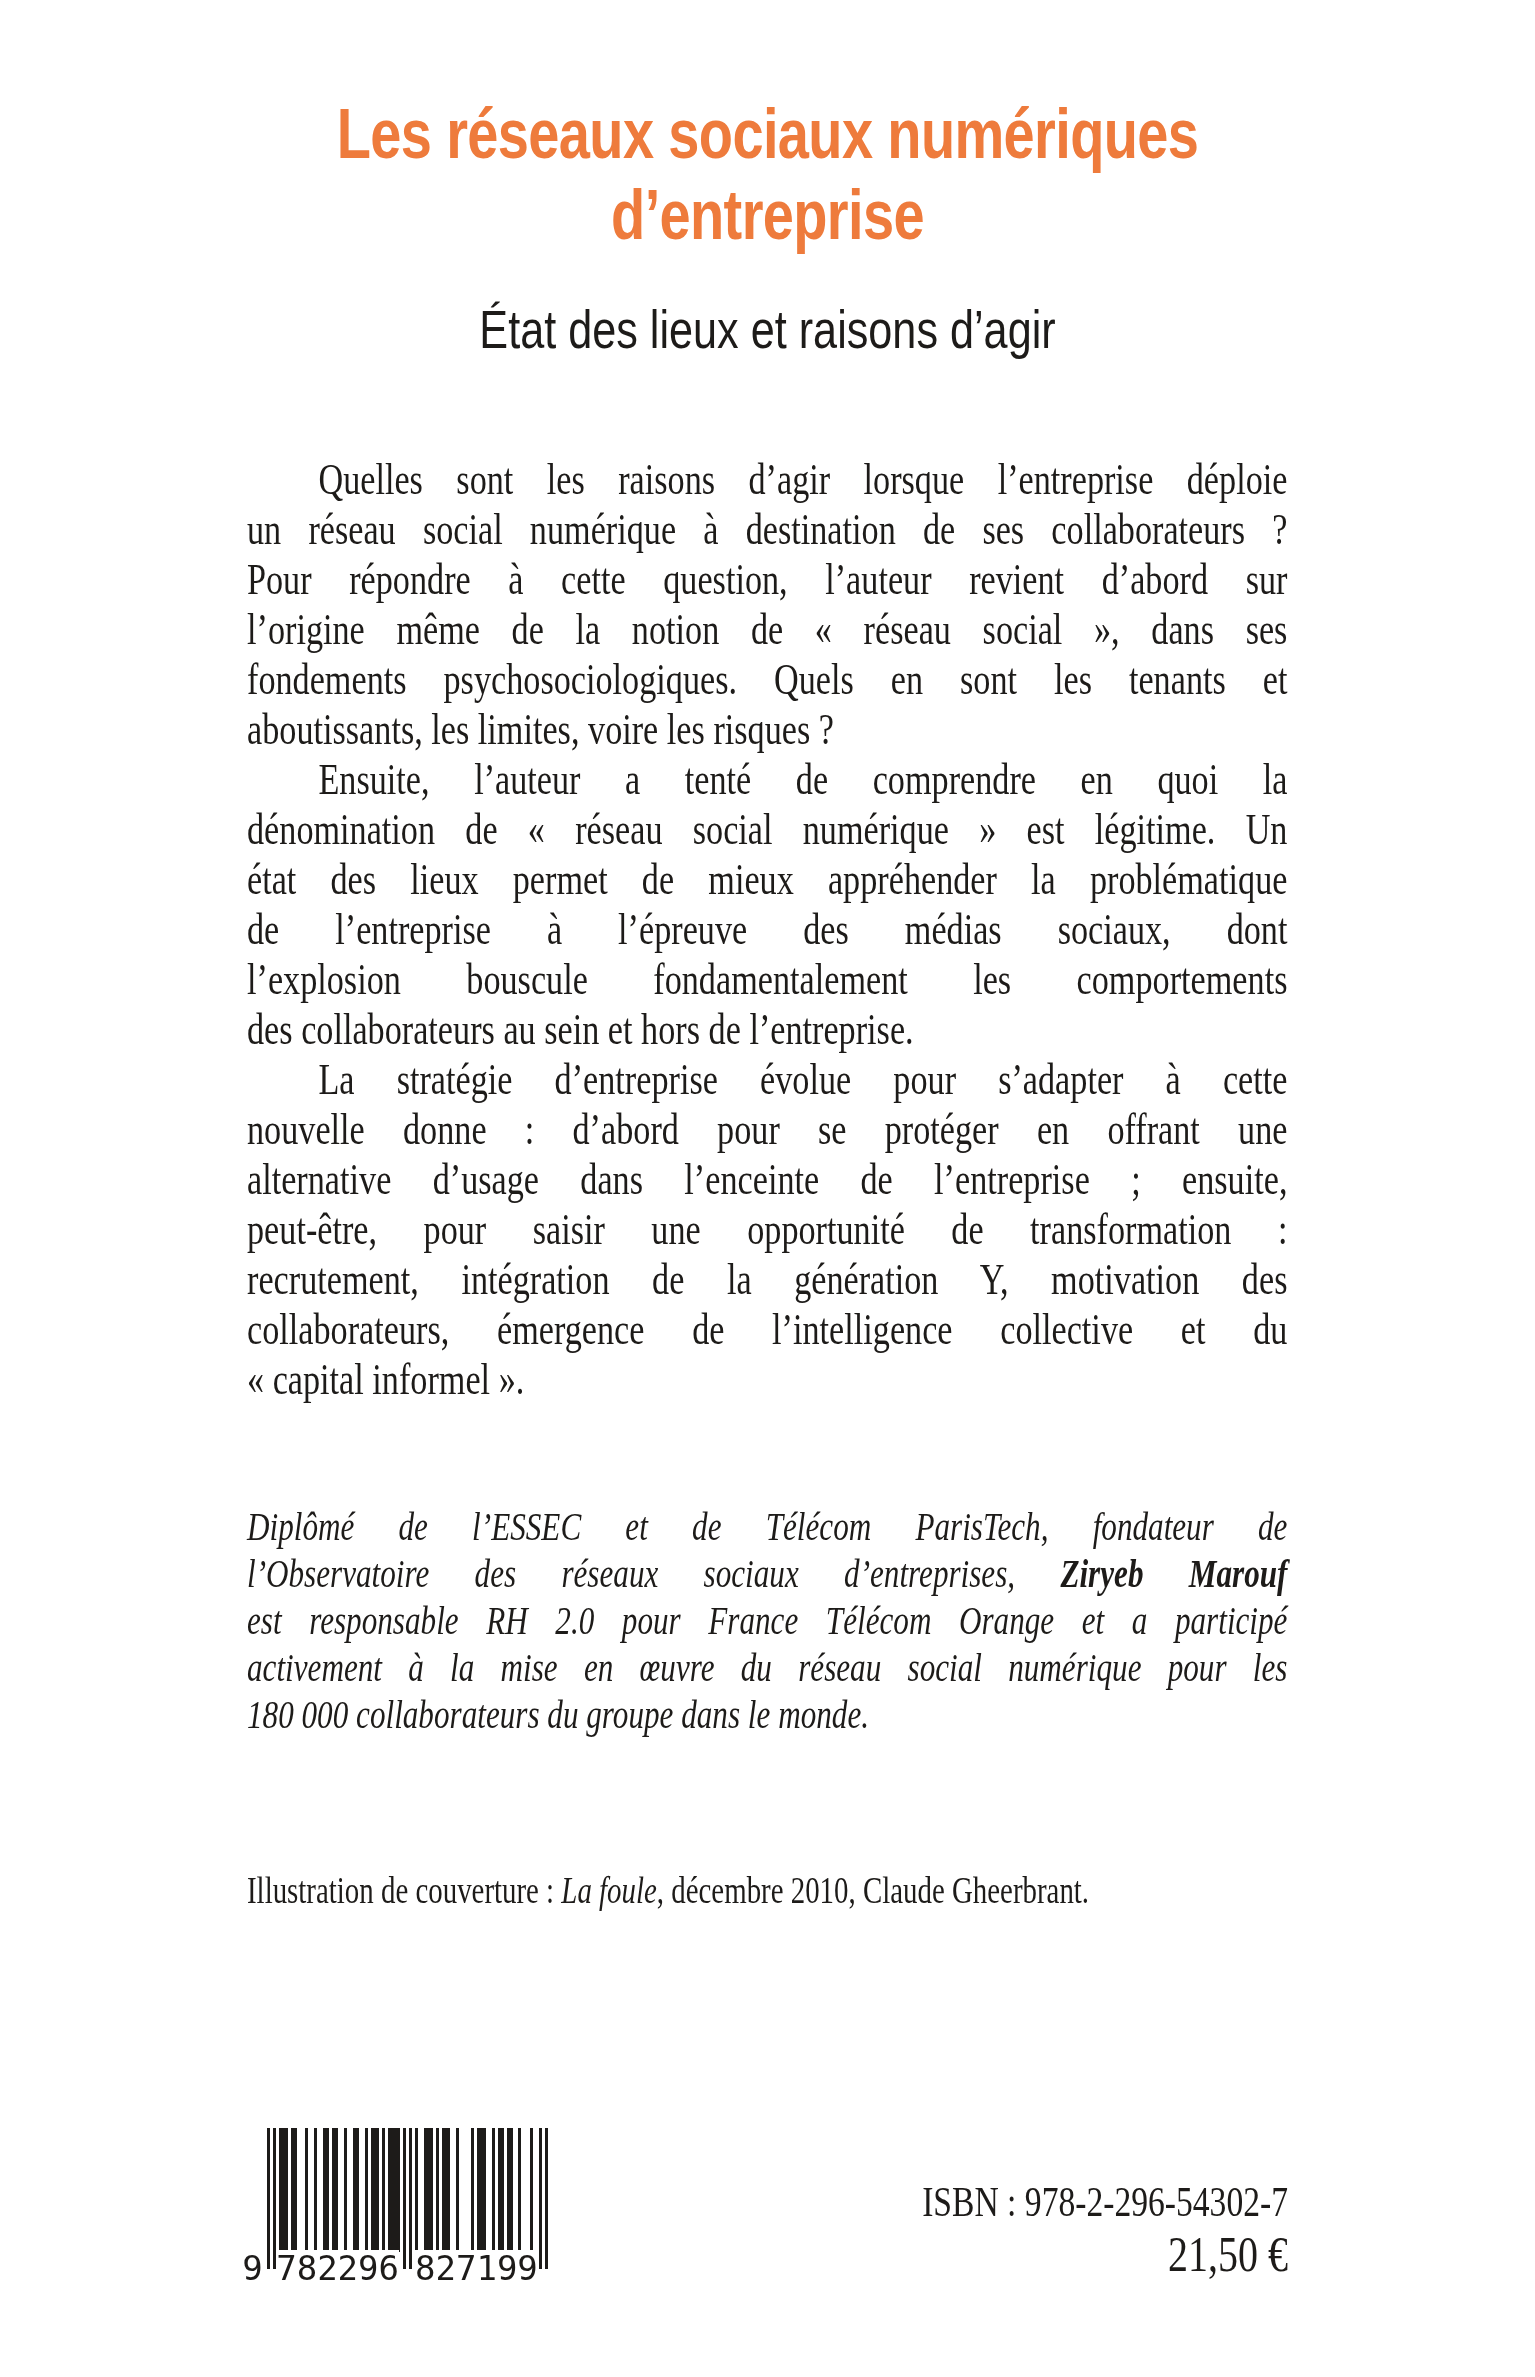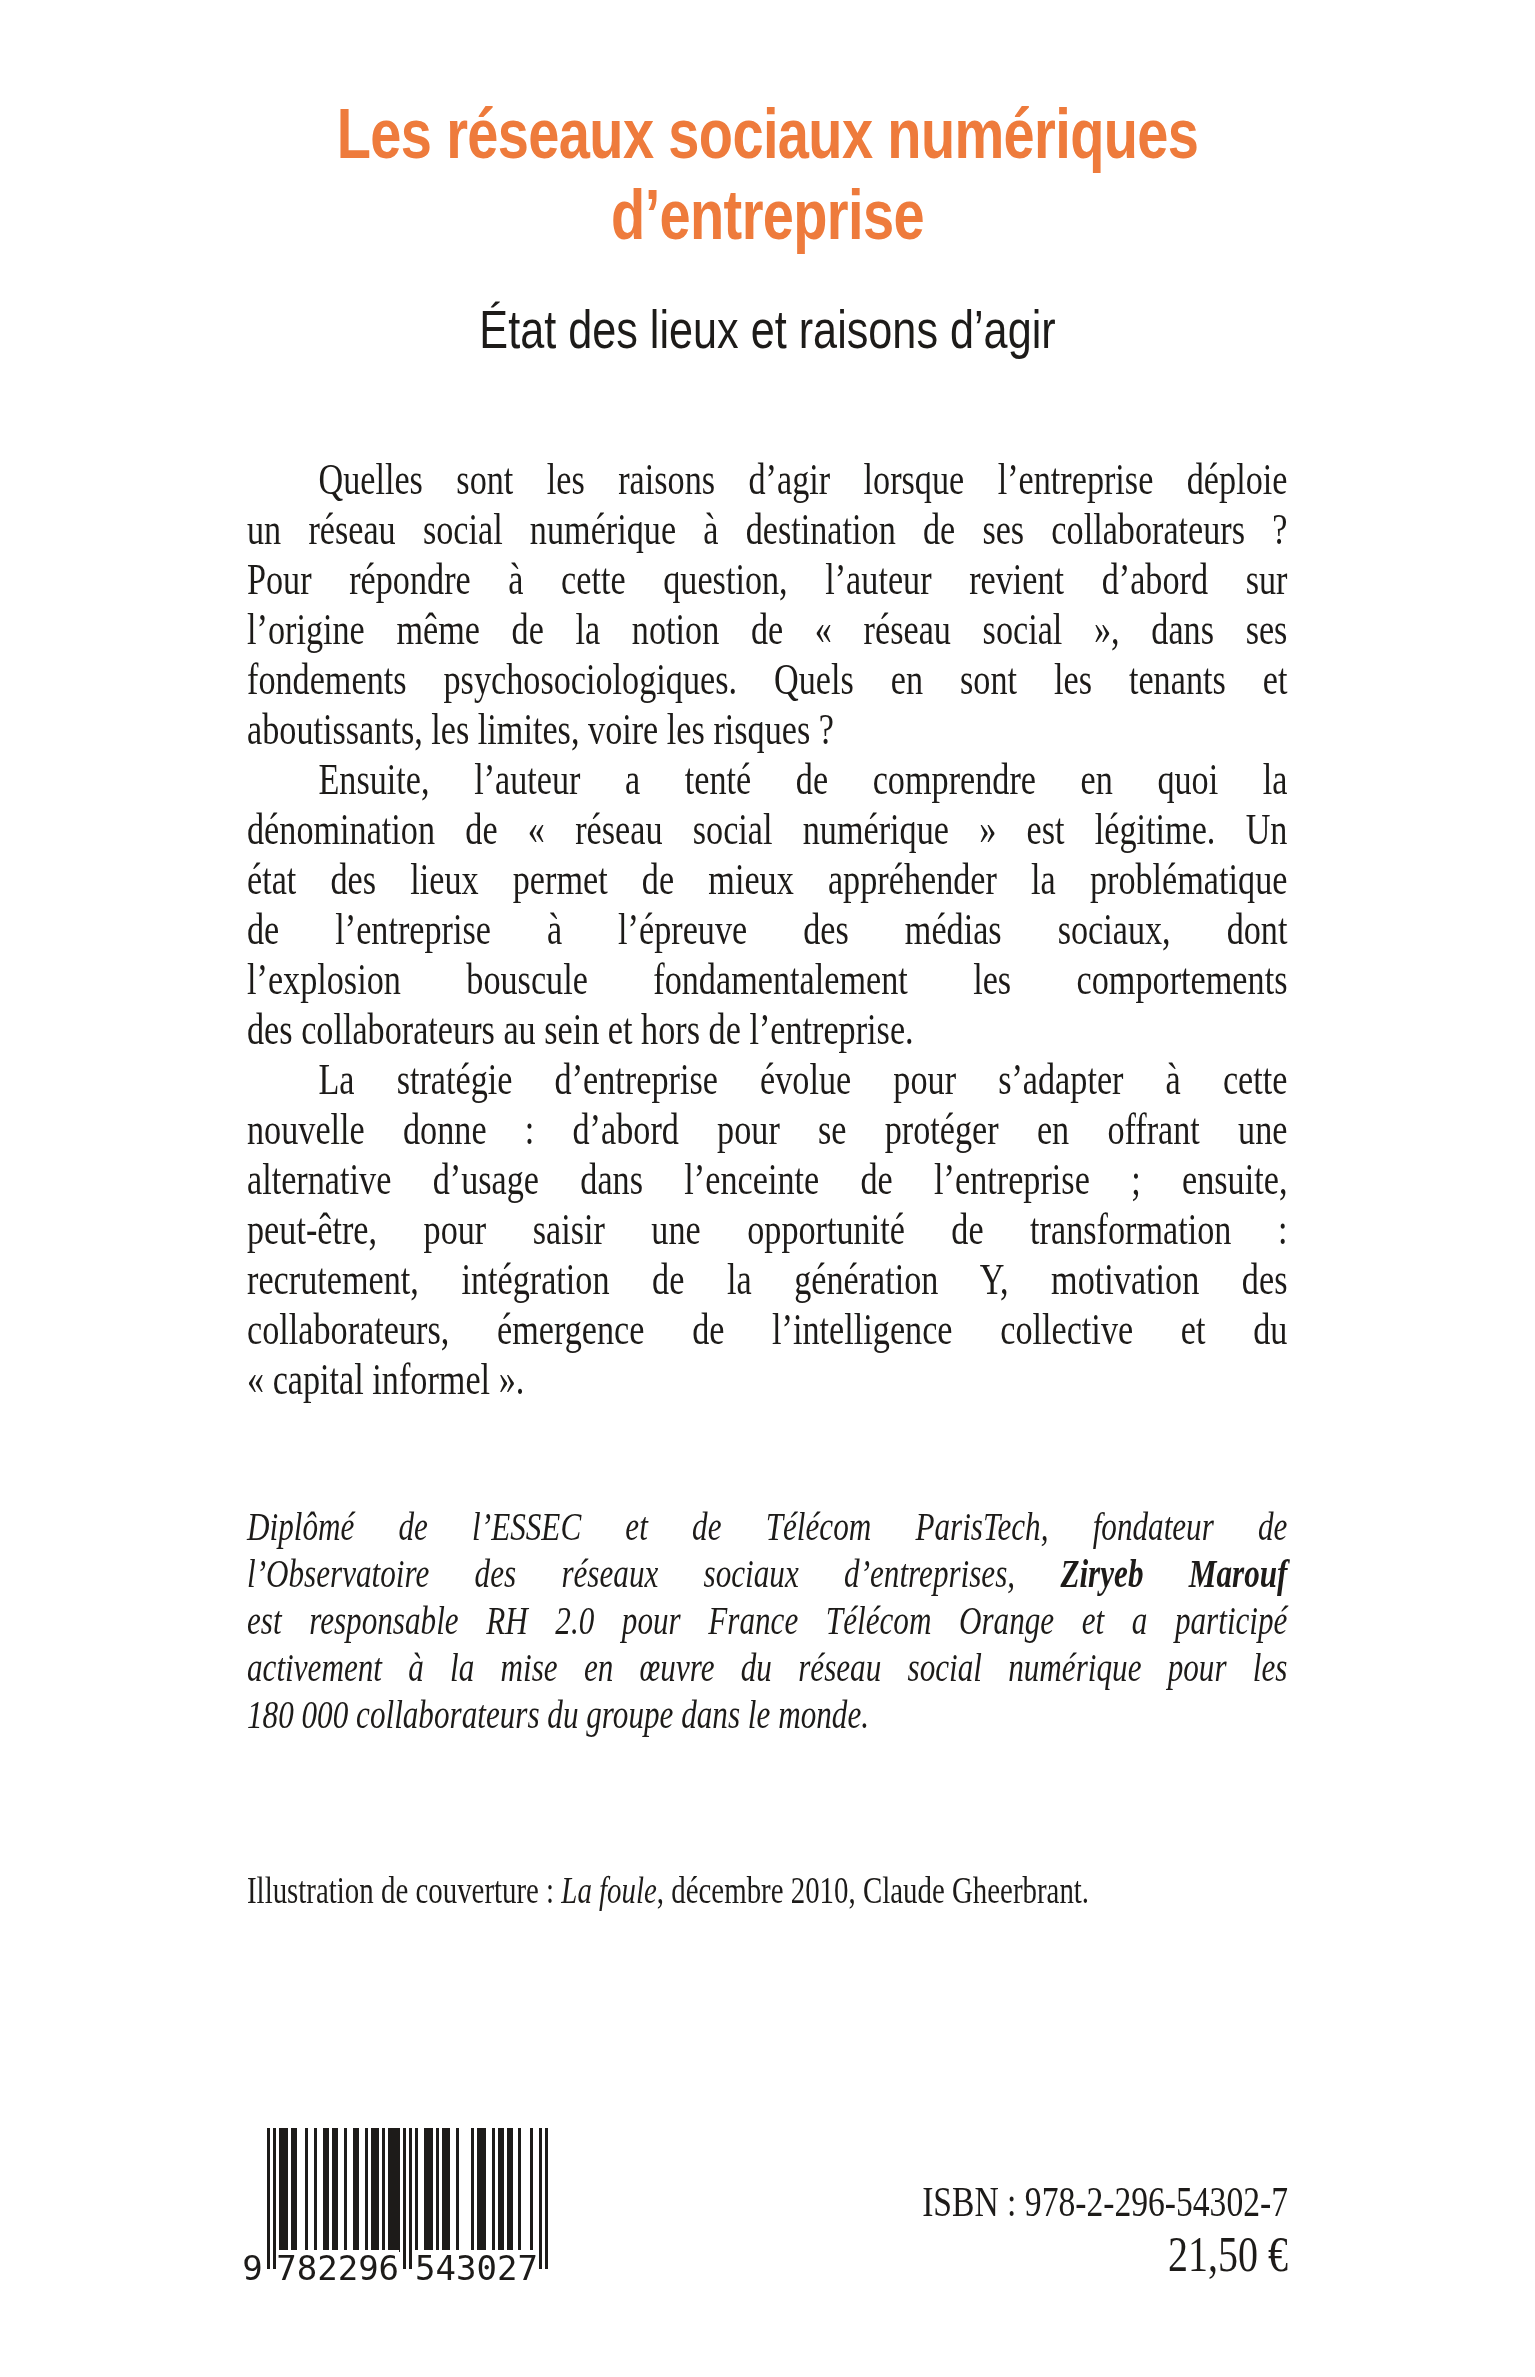--- a/index.html
+++ b/index.html
@@ -46,21 +46,21 @@
   .bar{position:absolute;top:0;height:124px;background:#1d1b19;}
   .bar.guard{height:141px;}
   .bc-digit-left{
     position:absolute;left:-27px;top:123px;width:25px;height:35px;
     font-family:"DejaVu Sans Mono","Liberation Mono",monospace;
     font-size:34px;line-height:35px;text-align:center;
   }
   .bc-group{
     position:absolute;top:122px;height:37px;background:#ffffff;
     font-family:"DejaVu Sans Mono","Liberation Mono",monospace;
-    font-size:34px;line-height:37px;text-align:center;
+    font-size:34px;line-height:37px;
   }
   .bc-group.g1{left:9.2px;width:123px;}
   .bc-group.g2{left:148px;width:123px;}
   
   .pricing{
     position:absolute;right:247px;top:2178px;width:688px;text-align:right;
     transform:scaleX(0.80);transform-origin:100% 0;
   }
   .isbn{font-size:42px;line-height:49px;}
   .price{font-size:50px;line-height:54px;}
@@ -168,21 +168,21 @@
         <div class="bar" style="left: 234px; width: 3.3px;"></div>
         <div class="bar" style="left: 240px; width: 3.3px;"></div>
         <div class="bar" style="left: 243px; width: 3.3px;"></div>
         <div class="bar" style="left: 251px; width: 3.3px;"></div>
         <div class="bar" style="left: 263px; width: 3.3px;"></div>
         <div class="bar guard" style="left: 272px; width: 3.3px;"></div>
         <div class="bar guard" style="left: 278px; width: 3.3px;"></div>
       </div>
     <div class="bc-digit-left">9</div>
     <div class="bc-group g1">782296</div>
-    <div class="bc-group g2">543027</div>
+    <div class="bc-group g2">827199</div>
   </div>
 
   <div class="pricing">
     <div class="isbn">ISBN : 978-2-296-54302-7</div>
     <div class="price">21,50 €</div>
   </div>
 
 </div>
 
 

